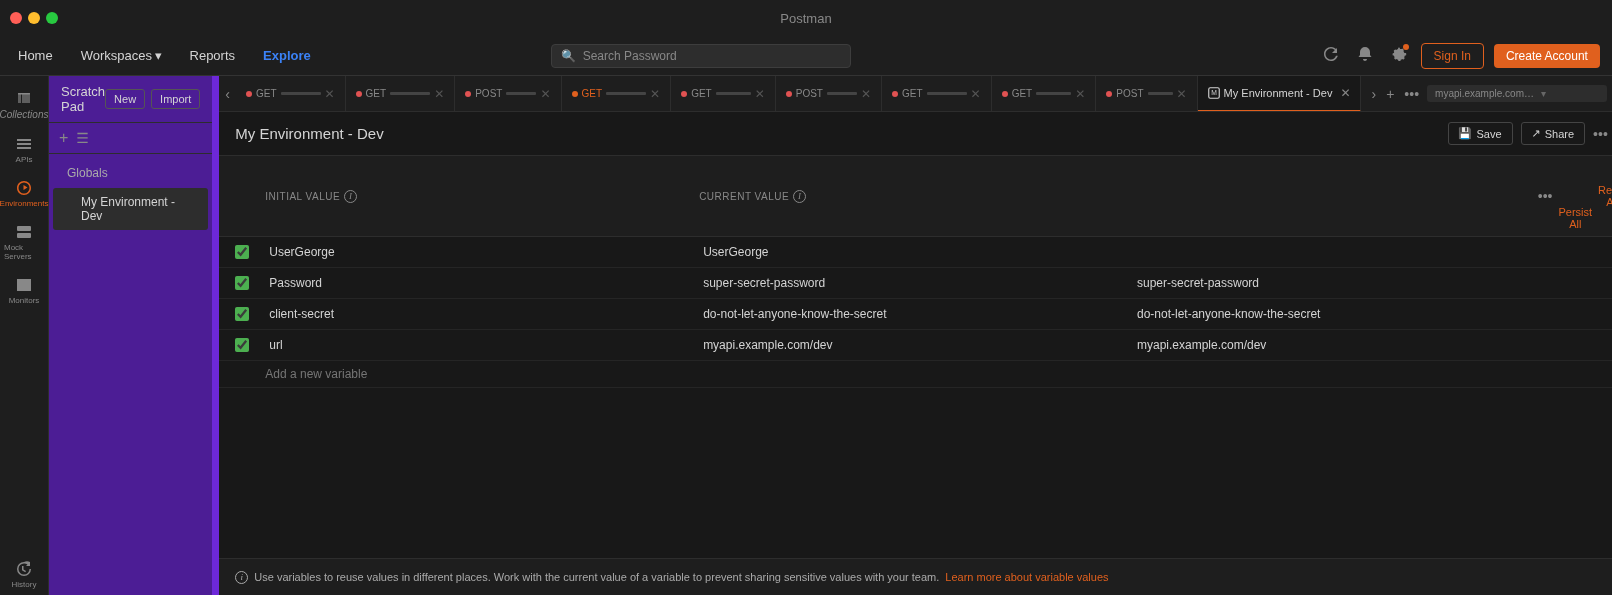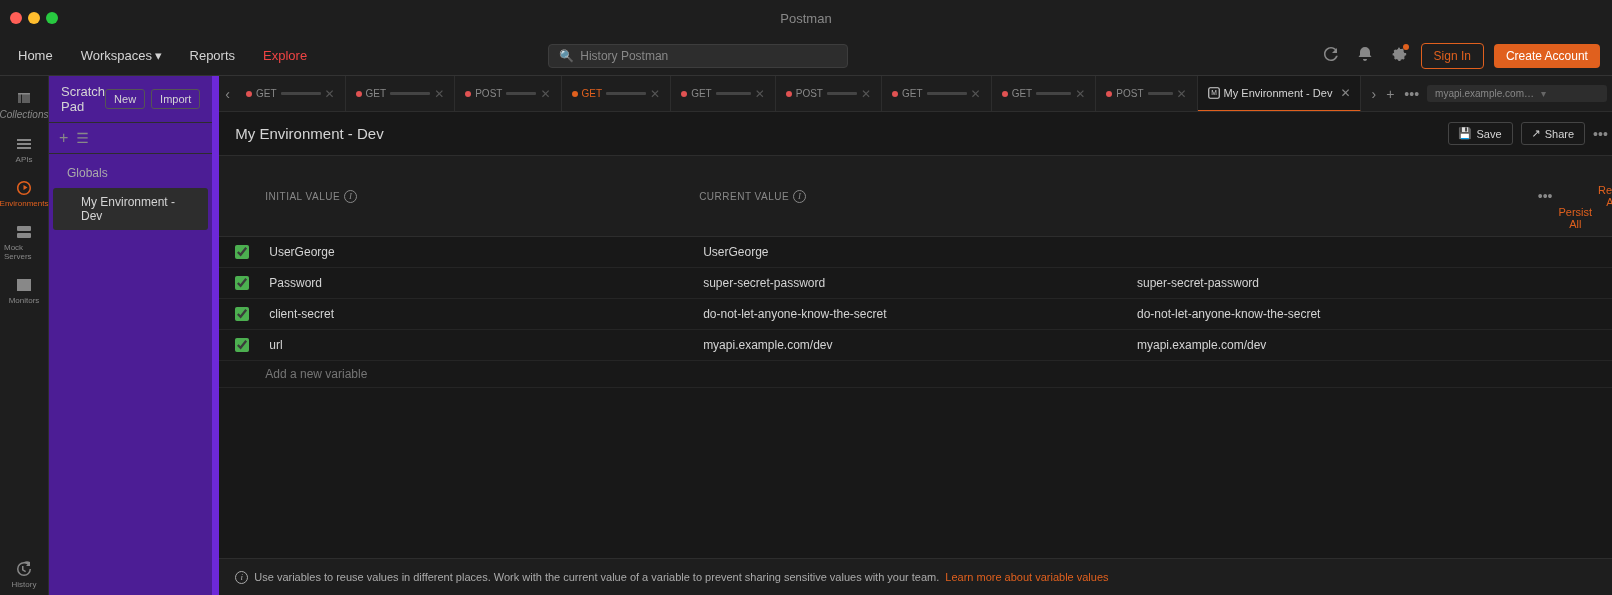--- a/index.html
+++ b/index.html
@@ -12,21 +12,21 @@
     .titlebar-btn.close { background: #ff5f57; }
     .titlebar-btn.min { background: #ffbd2e; }
     .titlebar-btn.max { background: #28c940; }
     .titlebar-title { color: #888; font-size: 13px; }
 
     
     .main-nav { background: #1e1e1e; height: 40px; display: flex; align-items: center; padding: 0 12px; border-bottom: 1px solid #333; }
     .nav-left { display: flex; align-items: center; gap: 16px; }
     .nav-link { color: #d4d4d4; font-size: 13px; cursor: pointer; padding: 4px 6px; border-radius: 3px; }
     .nav-link.workspaces { display: flex; align-items: center; gap: 3px; }
-    .nav-link.explore { color: #ef4444; font-weight: 400; }
+    .nav-link.explore { color: #3b82f6; font-weight: 700; }
     .search-bar { flex: 1; max-width: 300px; margin: 0 auto; display: flex; align-items: center; background: #2d2d2d; border-radius: 4px; padding: 4px 10px; gap: 6px; cursor: pointer; border: 1px solid #3d3d3d; }
     .search-bar span { color: #888; font-size: 12px; }
     .nav-right { display: flex; align-items: center; gap: 10px; margin-left: auto; }
     .nav-icon-btn { background: none; border: none; color: #888; cursor: pointer; padding: 4px; font-size: 15px; position: relative; }
     .sign-in-btn { background: none; border: 1px solid #e0601e; color: #e0601e; padding: 5px 12px; border-radius: 4px; cursor: pointer; font-size: 12px; }
     .create-account-btn { background: #e0601e; border: none; color: #fff; padding: 5px 12px; border-radius: 4px; cursor: pointer; font-size: 12px; font-weight: 500; }
     .notification-dot { position: absolute; top: 2px; right: 2px; width: 6px; height: 6px; background: #e0601e; border-radius: 50%; }
 
     
     .app-layout { display: flex; height: calc(595px - 36px - 40px); }
@@ -116,21 +116,21 @@
     <span class="nav-link workspaces">
       <span>Workspaces</span>
       <span class="chevron">▾</span>
     </span>
     <span class="nav-link">Reports</span>
     <span class="nav-link explore">Explore</span>
   </div>
 
   <div class="search-bar">
     <span>🔍</span>
-    <span style="color:#888;font-size:12px;">History Postman</span>
+    <span style="color:#888;font-size:12px;">Search Password</span>
   </div>
 
   <div class="nav-right">
     <button class="nav-icon-btn" title="Sync">
       <svg width="16" height="16" viewBox="0 0 16 16" fill="currentColor">
           <path d="M13.5 3.5C12.2 2 10.2 1 8 1 4.1 1 1 4.1 1 8s3.1 7 7 7c3.3 0 6-2.3 6.8-5.3h-1.8C12.2 12 10.3 13.5 8 13.5 5 13.5 2.5 11 2.5 8S5 2.5 8 2.5c1.5 0 2.9.6 3.9 1.6L9 7h5V2l-1.5 1.5z"></path>
         </svg>
     </button>
     <button class="nav-icon-btn" title="Notifications">
       <svg width="16" height="16" viewBox="0 0 16 16" fill="currentColor">

